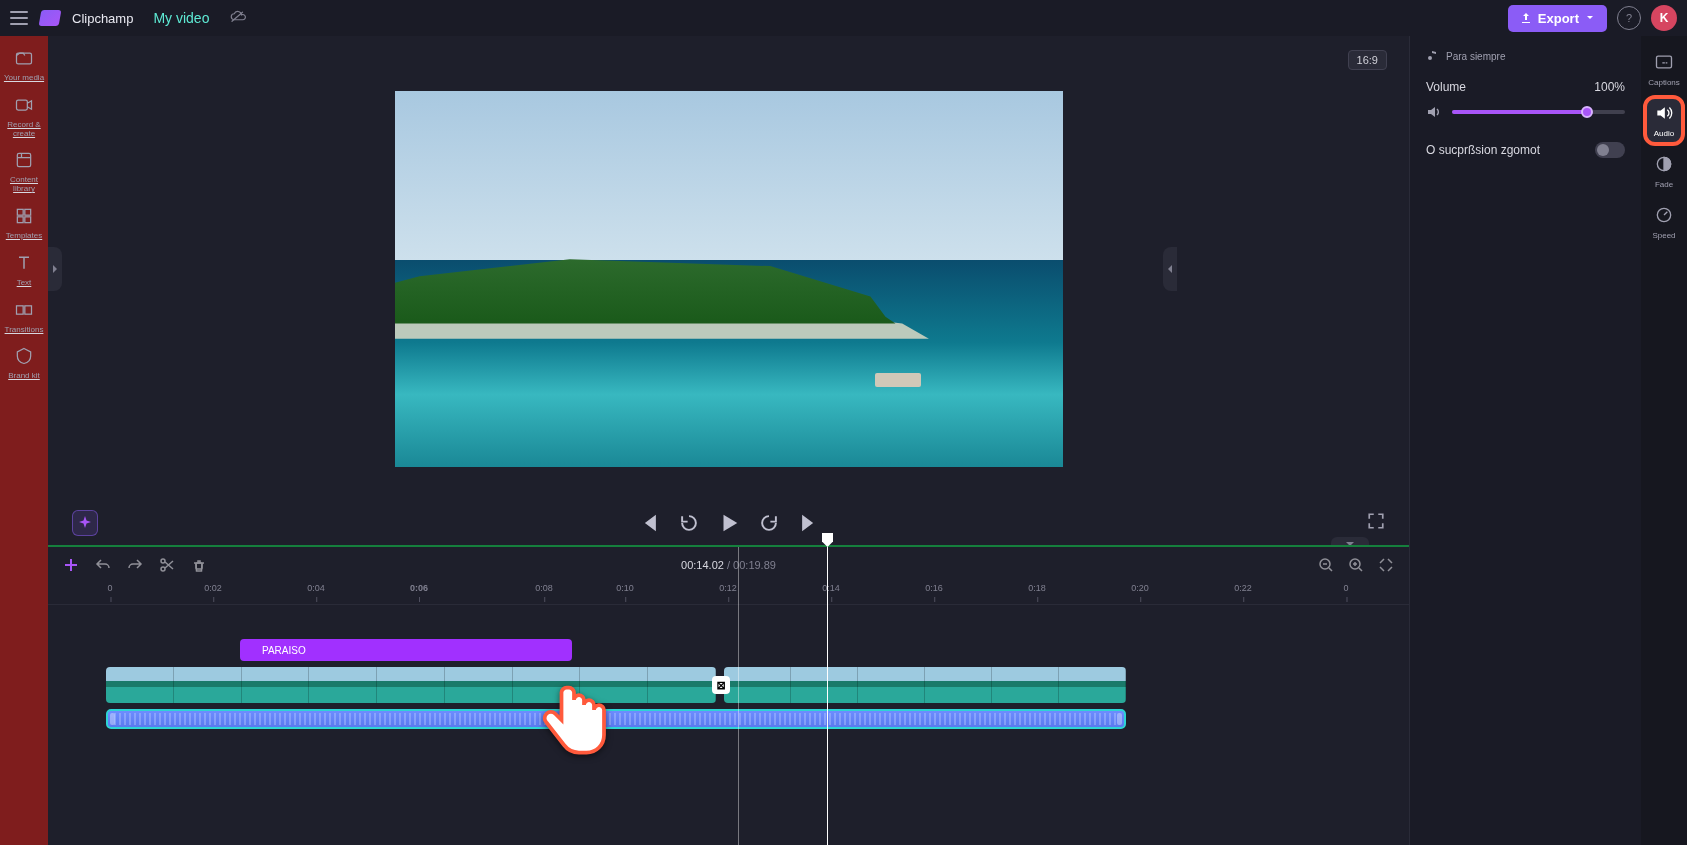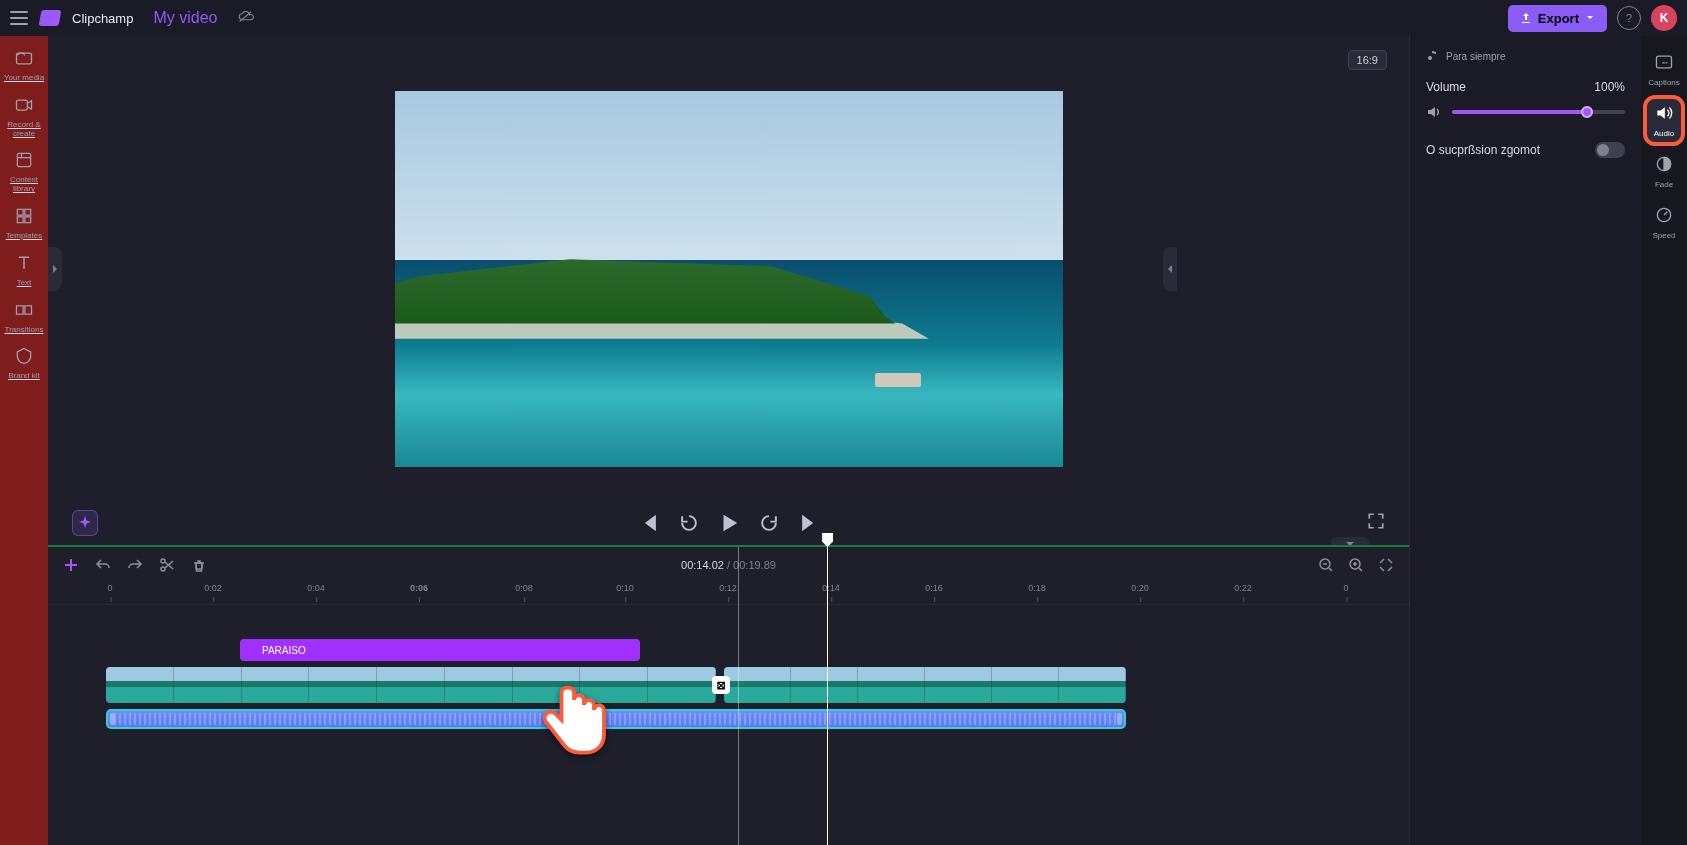--- a/index.html
+++ b/index.html
@@ -4,24 +4,24 @@
 <style>
 * { margin:0; padding:0; box-sizing:border-box; font-family:-apple-system,BlinkMacSystemFont,"Segoe UI",sans-serif; }
 body { background:#000; color:#d8d8e0; width:1687px; height:845px; overflow:hidden; position:relative; }
 
 
 .topbar { height:36px; background:#1a1b26; display:flex; align-items:center; padding:12px 10px; gap:12px; position:relative; z-index:5; }
 .hamburger { width:18px; height:14px; cursor:pointer; display:flex; flex-direction:column; justify-content:space-between; }
 .hamburger span { height:2px; background:#a0a0b0; border-radius:1px; }
 .logo-box { width:20px; height:16px; background:linear-gradient(135deg,#8b5cf6,#a855f7); border-radius:3px; transform:skewX(-10deg); }
 .brand { font-size:13px; font-weight:500; color:#e8e8f0; }
-.proj-name { font-size:16px; color:#8b5cf6; padding:2px 8px; cursor:text; }
+.proj-name { font-size:14px; color:#5eead4; padding:2px 8px; cursor:text; }
 .cloud-ic { color:#808090; }
 .top-right { margin-left:auto; display:flex; align-items:center; gap:10px; }
-.export-btn { background:#8b5cf6; color:#000000; border:none; padding:6px 12px; border-radius:5px; font-size:13px; font-weight:600; cursor:pointer; display:flex; align-items:center; gap:6px; }
+.export-btn { background:#8b5cf6; color:#ffffff; border:none; padding:6px 12px; border-radius:5px; font-size:13px; font-weight:600; cursor:pointer; display:flex; align-items:center; gap:6px; }
 .help-ic { width:24px; height:24px; border-radius:50%; border:1.5px solid #808090; display:flex; align-items:center; justify-content:center; font-size:11px; color:#808090; cursor:pointer; }
 .avatar { width:26px; height:26px; border-radius:50%; background:#d64560; display:flex; align-items:center; justify-content:center; font-size:12px; font-weight:600; color:#fff; cursor:pointer; }
 
 
 .left-bar { position:absolute; left:0; top:36px; bottom:0; width:48px; background:#7f1d1d; display:flex; flex-direction:column; align-items:flex-end; padding-top:6px;text-decoration:underline; }
 .left-item { width:100%; padding:6px 2px; text-align:center; cursor:pointer; color:#a0a0b0; }
 .left-item svg { width:20px; height:20px; }
 .left-item .lbl { font-size:8px; line-height:1.1; margin-top:2px; display:block; }
 
 
@@ -74,21 +74,21 @@
 .tlbtn { width:18px; height:18px; cursor:pointer; color:#909098; background:none; border:none; display:flex; align-items:center; justify-content:center; }
 .tlbtn svg { width:16px; height:16px; }
 .tl-time { position:absolute; left:50%; transform:translateX(-50%); font-size:11px; }
 .tl-time .dur { color:#808090; }
 .tl-zoom { margin-left:auto; display:flex; gap:12px; }
 .ruler { height:22px; position:relative; border-bottom:1px solid #2a2b38; }
 .ruler-tick { position:absolute; top:0; font-size:9px; color:#808090; transform:translateX(-50%); }
 .ruler-tick::before { content:""; position:absolute; left:50%; top:14px; width:1px; height:5px; background:#505060; }
 .tracks { position:relative; padding:34px 0 0 0; }
 .track { position:relative; height:22px; margin-bottom:6px; }
-.text-clip { position:absolute; left:192px; width:400px; height:22px; background:#a130ff; border-radius:4px; font-size:10px; color:#fff; padding:3px 8px; cursor:pointer; display:flex; align-items:center; gap:4px; }
+.text-clip { position:absolute; left:192px; width:332px; height:22px; background:#a130ff; border-radius:4px; font-size:10px; color:#fff; padding:3px 8px; cursor:pointer; display:flex; align-items:center; gap:4px; }
 .video-track { height:36px; position:relative; margin-bottom:6px; }
 .vclip { position:absolute; left:58px; height:36px; border-radius:4px; overflow:hidden; cursor:pointer; display:flex; }
 .vclip.a { width:610px; }
 .vclip.b { left:676px; width:402px; }
 .thumb { flex:1; background:linear-gradient(#9dcae0 0 40%,#1a7a6a 40% 55%,#2aa89a 55% 100%); border-right:1px solid rgba(0,0,0,.2); }
 .vsplit { position:absolute; left:664px; top:50%; transform:translateY(-50%); width:18px; height:18px; background:#fff; border-radius:4px; display:flex; align-items:center; justify-content:center; font-size:11px; color:#000; cursor:pointer; z-index:2; font-weight:bold; }
 .audio-track { height:20px; position:relative; }
 .aclip { position:absolute; left:58px; width:1020px; height:20px; background:linear-gradient(#6d8dff,#5a7aef); border:2px solid #2dd4d4; border-radius:5px; cursor:pointer; overflow:hidden; }
 .aclip .wave { position:absolute; inset:2px 6px; background:repeating-linear-gradient(90deg,rgba(180,200,255,.6) 0 2px,transparent 2px 5px); opacity:.7; }
 .aclip .grip { position:absolute; top:2px; bottom:2px; width:5px; background:rgba(255,255,255,.35); border-radius:2px; }
@@ -334,21 +334,21 @@
               </svg>
             </button>
         </div>
       </div>
 
       <div class="ruler" id="ruler">
           <span class="ruler-tick" style="left: 62px;">0</span>
           <span class="ruler-tick" style="left: 165px;">0:02</span>
           <span class="ruler-tick" style="left: 268px;">0:04</span>
           <span class="ruler-tick" style="left: 371px; font-weight: bold;">0:06</span>
-          <span class="ruler-tick" style="left: 476px;">0:08</span>
+          <span class="ruler-tick" style="left: 496px;">0:08</span>
           <span class="ruler-tick" style="left: 577px;">0:10</span>
           <span class="ruler-tick" style="left: 680px;">0:12</span>
           <span class="ruler-tick" style="left: 783px;">0:14</span>
           <span class="ruler-tick" style="left: 886px;">0:16</span>
           <span class="ruler-tick" style="left: 989px;">0:18</span>
           <span class="ruler-tick" style="left: 1092px;">0:20</span>
           <span class="ruler-tick" style="left: 1195px;">0:22</span>
           <span class="ruler-tick" style="left: 1298px;">0</span>
         </div>
       <div class="hover-line"></div>

